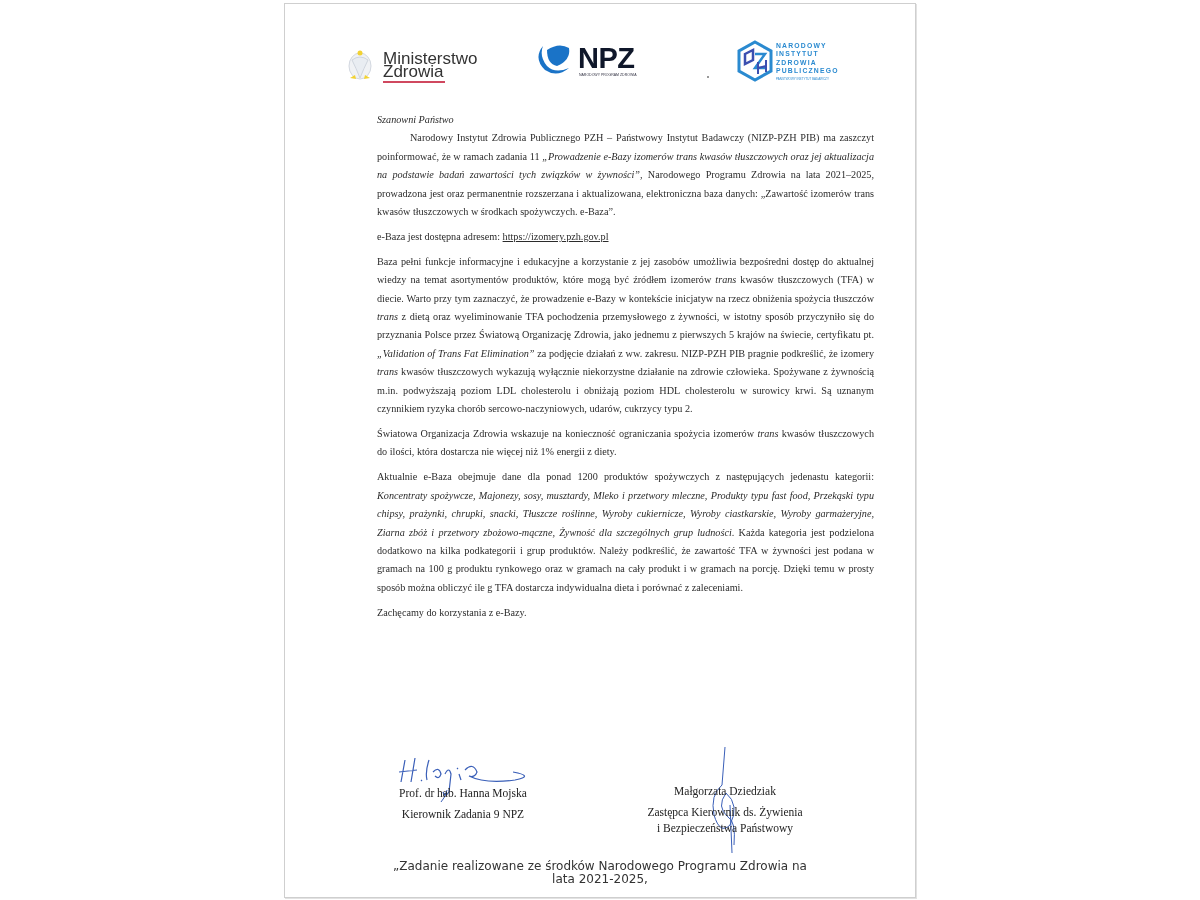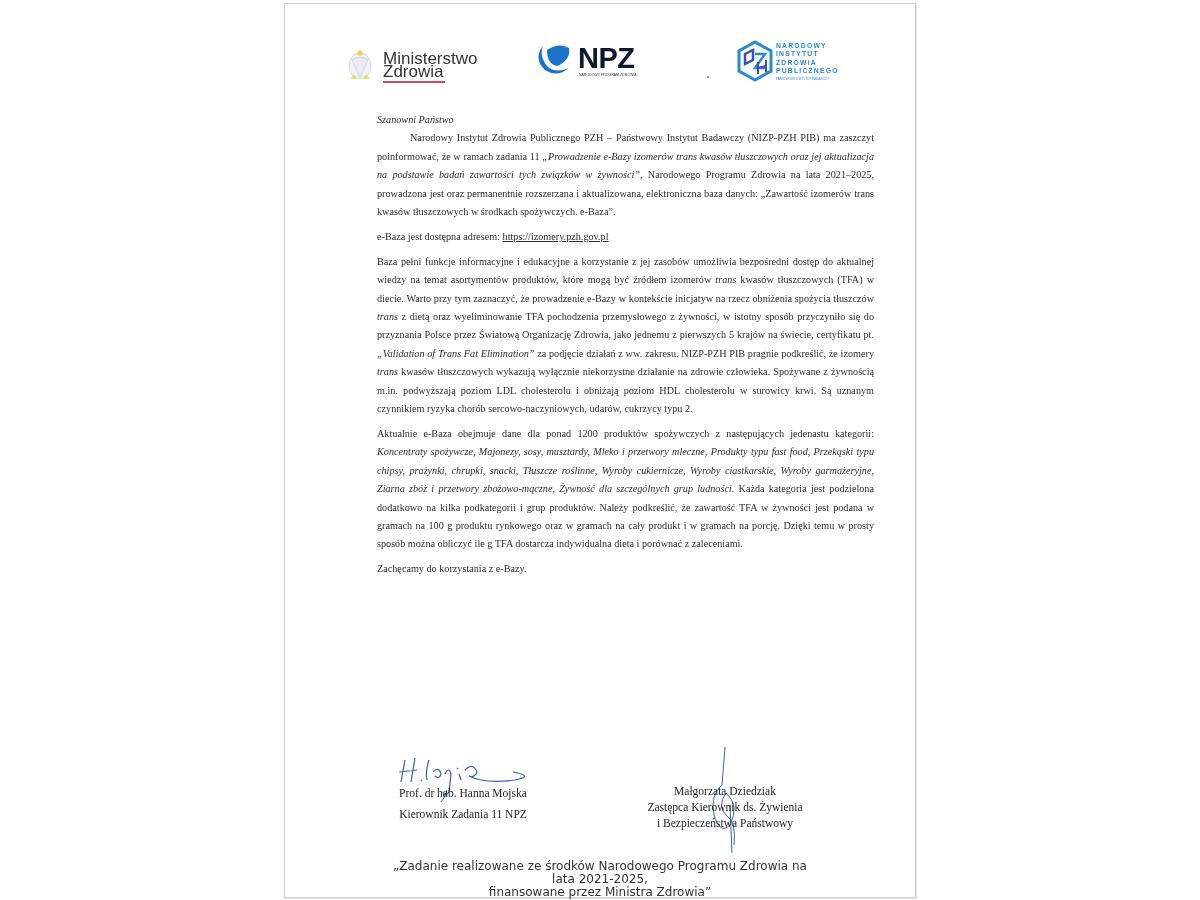--- a/index.html
+++ b/index.html
@@ -20,21 +20,21 @@
   .body-text { position:absolute; left:341px; top:111px; width:497px; font-family:Liberation Serif, serif; font-size:10.2px; line-height:18.4px; color:#2b2b2b; text-align:justify;margin-left:36px; }
   .body-text p { margin:0 0 6.5px 0; }
   .salutation { font-style:italic; margin-bottom:0 !important; }
   .indent { text-indent:33px; }
   .it { font-style:italic; }
   a.link { color:#2b2b2b; text-decoration:underline; }
 
   .sig { position:absolute; font-family:"Liberation Serif", serif; color:#222; font-size:11.5px; text-align:center; }
   .sig1 { left:368px; top:783px; width:190px; line-height:21px; }
   .sig2 { left:620px; top:783px; width:210px; line-height:16px; }
-  .sig2 .name { display:block; }
+  .sig2 .name { display:block; margin-bottom:5px; }
   .sig-svg { position:absolute; }
   .footer { position:absolute; left:380px; top:860px; width:440px; text-align:center; font-family:"DejaVu Sans", sans-serif; font-size:12px; line-height:13px; color:#333; }
 </style>
 </head>
 <body>
 
 <div class="page"></div>
 
 <div class="logo-mz">
   <svg class="eagle" viewBox="0 0 28 36">
@@ -76,38 +76,38 @@
     <div>PUBLICZNEGO</div>
   </div>
   <div class="pzh-sub">PAŃSTWOWY INSTYTUT BADAWCZY</div>
 </div>
 
 <div class="body-text">
   <p class="salutation">Szanowni Państwo</p>
   <p class="indent"><span>Narodowy Instytut Zdrowia Publicznego PZH – Państwowy Instytut Badawczy (NIZP-PZH PIB) ma zaszczyt poinformować, że w ramach zadania 11 </span><span class="it">„Prowadzenie e-Bazy izomerów trans kwasów tłuszczowych oraz jej aktualizacja na podstawie badań zawartości tych związków w żywności”</span><span>, Narodowego Programu Zdrowia na lata 2021–2025, prowadzona jest oraz permanentnie rozszerzana i aktualizowana, elektroniczna baza danych: „Zawartość izomerów trans kwasów tłuszczowych w środkach spożywczych. e-Baza”.</span></p>
   <p><span>e-Baza jest dostępna adresem: </span><a class="link">https://izomery.pzh.gov.pl</a></p>
   <p><span>Baza pełni funkcje informacyjne i edukacyjne a korzystanie z jej zasobów umożliwia bezpośredni dostęp do aktualnej wiedzy na temat asortymentów produktów, które mogą być źródłem izomerów </span><span class="it">trans</span><span> kwasów tłuszczowych (TFA) w diecie. Warto przy tym zaznaczyć, że prowadzenie e-Bazy w kontekście inicjatyw na rzecz obniżenia spożycia tłuszczów </span><span class="it">trans</span><span> z dietą oraz wyeliminowanie TFA pochodzenia przemysłowego z żywności, w istotny sposób przyczyniło się do przyznania Polsce przez Światową Organizację Zdrowia, jako jednemu z pierwszych 5 krajów na świecie, certyfikatu pt. </span><span class="it">„Validation of Trans Fat Elimination”</span><span> za podjęcie działań z ww. zakresu. NIZP-PZH PIB pragnie podkreślić, że izomery </span><span class="it">trans</span><span> kwasów tłuszczowych wykazują wyłącznie niekorzystne działanie na zdrowie człowieka. Spożywane z żywnością m.in. podwyższają poziom LDL cholesterolu i obniżają poziom HDL cholesterolu w surowicy krwi. Są uznanym czynnikiem ryzyka chorób sercowo-naczyniowych, udarów, cukrzycy typu 2.</span></p>
+  <p><span>Światowa Organizacja Zdrowia wskazuje na konieczność ograniczania spożycia izomerów </span><span class="it">trans</span><span> kwasów tłuszczowych do ilości, która dostarcza nie więcej niż 1% energii z diety.</span></p>
   <p><span>Aktualnie e-Baza obejmuje dane dla ponad 1200 produktów spożywczych z następujących jedenastu kategorii: </span><span class="it">Koncentraty spożywcze, Majonezy, sosy, musztardy, Mleko i przetwory mleczne, Produkty typu fast food, Przekąski typu chipsy, prażynki, chrupki, snacki, Tłuszcze roślinne, Wyroby cukiernicze, Wyroby ciastkarskie, Wyroby garmażeryjne, Ziarna zbóż i przetwory zbożowo-mączne, Żywność dla szczególnych grup ludności</span><span>. Każda kategoria jest podzielona dodatkowo na kilka podkategorii i grup produktów. Należy podkreślić, że zawartość TFA w żywności jest podana w gramach na 100 g produktu rynkowego oraz w gramach na cały produkt i w gramach na porcję. Dzięki temu w prosty sposób można obliczyć ile g TFA dostarcza indywidualna dieta i porównać z zaleceniami.</span></p>
   <p>Zachęcamy do korzystania z e-Bazy.</p>
 </div>
 
 <svg class="sig-svg" style="left:395px;top:752px;" width="150" height="55" viewBox="0 0 150 55">
   <path d="M10 8 L6 30 M20 6 L16 30 M4 20 L22 18 M26 28 l1 1 M34 8 Q30 20 32 28 M38 20 Q44 14 46 22 Q44 28 40 24 M50 22 Q54 14 56 22 L54 40 Q50 46 48 40 M62 16 l1 1 M64 22 L66 28 M70 18 Q78 10 82 20 Q80 26 74 24 Q90 32 120 28 Q140 24 118 20" fill="none" stroke="#3a5fb8" stroke-width="1.2"></path>
   <path d="M52 38 Q50 46 46 50" fill="none" stroke="#3a5fb8" stroke-width="1"></path>
 </svg>
 <svg class="sig-svg" style="left:700px;top:745px;" width="50" height="110" viewBox="0 0 50 110">
   <path d="M25 2 L22 40 M22 40 Q10 50 14 70 Q20 90 30 80 Q40 60 26 48 Q16 62 28 72 Q36 76 34 100 M30 60 L32 108" fill="none" stroke="#3a5fb8" stroke-width="1"></path>
 </svg>
 
 <div class="sig sig1">
   <div>Prof. dr hab. Hanna Mojska</div>
-  <div>Kierownik Zadania 11 NPZ</div>
+  <div>Kierownik Zadania 9 NPZ</div>
 </div>
 <div class="sig sig2">
   <span class="name">Małgorzata Dziedziak</span>
   <div>Zastępca Kierownik ds. Żywienia</div>
   <div>i Bezpieczeństwa Państwowy</div>
 </div>
 
 <div class="footer">
   <div>„Zadanie realizowane ze środków Narodowego Programu Zdrowia na lata 2021-2025,</div>
-  <div>finansowane przez Ministra Zdrowia”</div>
 </div>
 
 </body></html>

